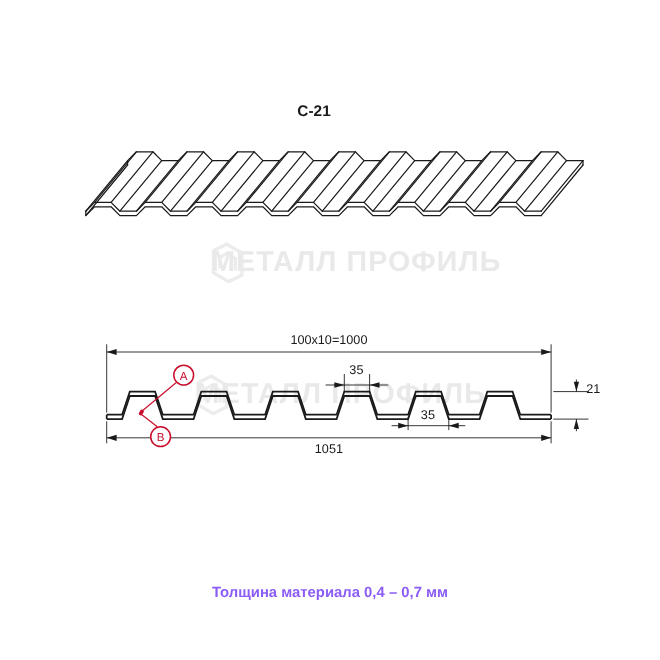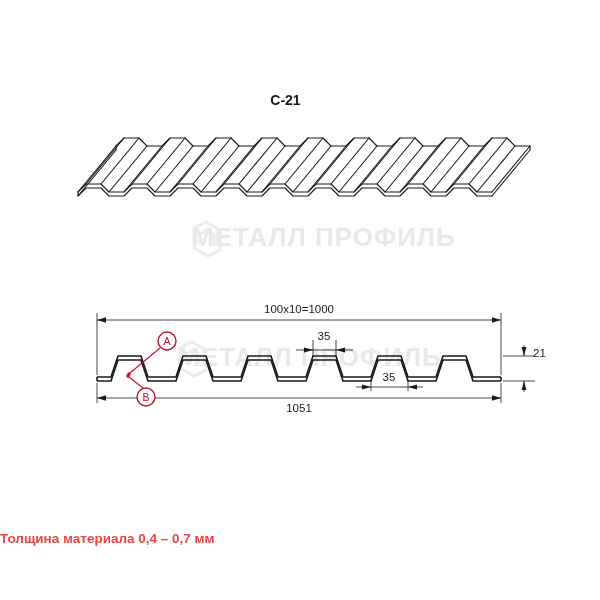--- a/index.html
+++ b/index.html
@@ -40,23 +40,24 @@
     font-size: 14px;
     font-weight: bold;
     color: #1a1a1a;
     margin-left: 37px;
   }
   .footer-note {
     position: absolute;
     top: 531px;
     left: 0;
     width: 600px;
+    text-align: center;
     font-size: 13.5px;
     font-weight: bold;
-    color: #ef4444;
+    color: #8b5cf6;
   }
   .iso-area {
     position: absolute;
     left: 0;
     top: 120px;
     width: 600px;
     height: 140px;
   }
   .profile-area {
     position: absolute;

